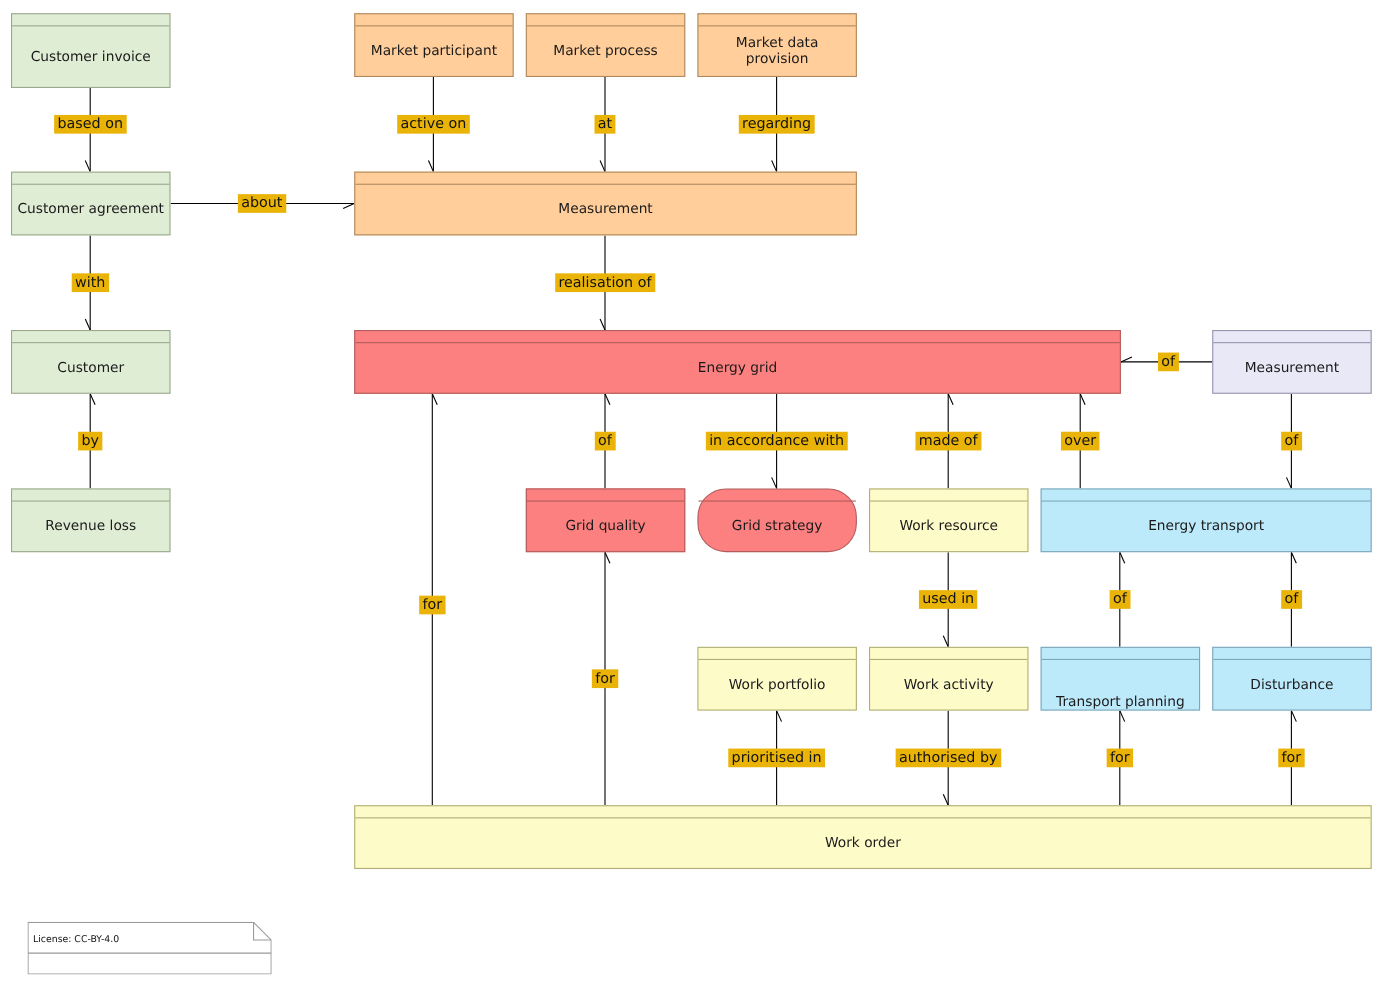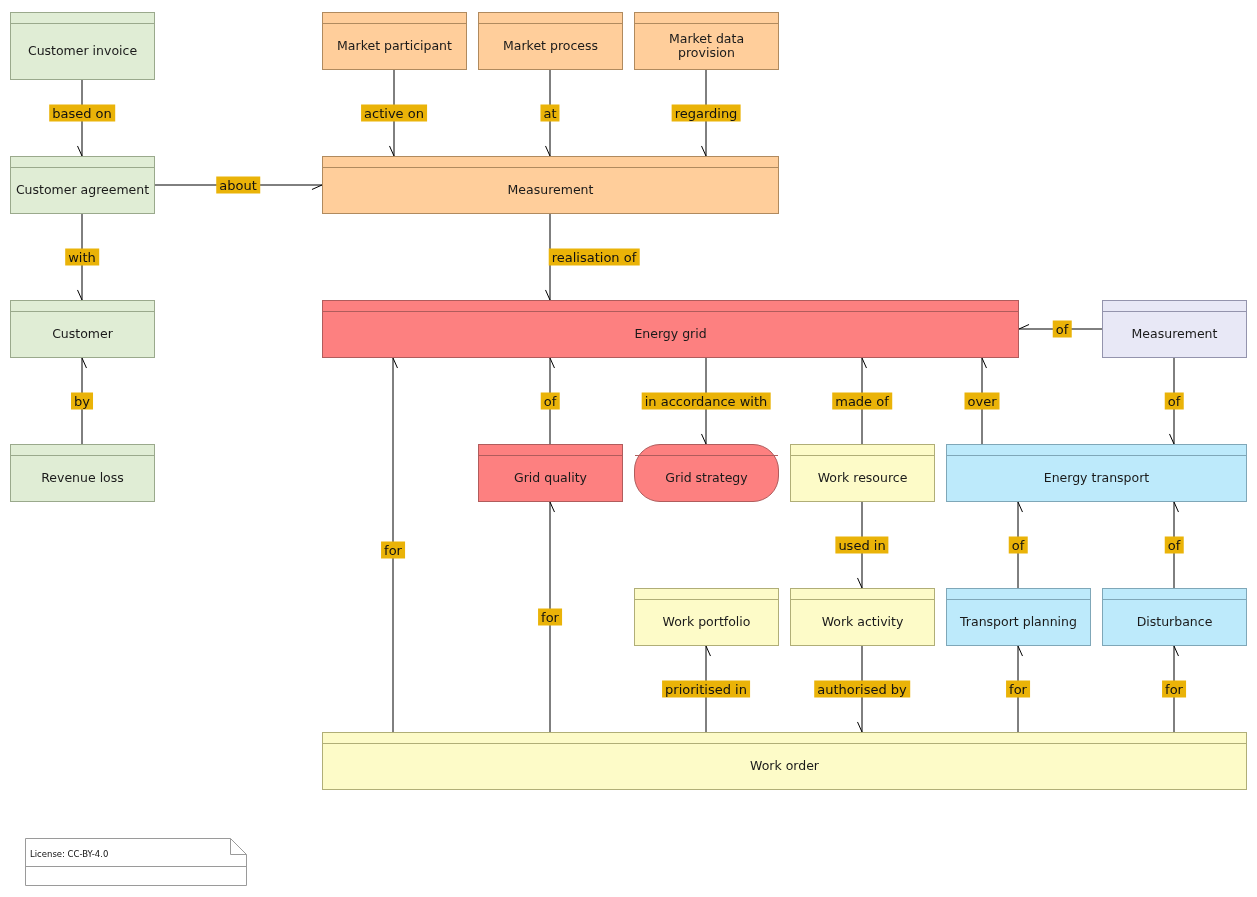--- a/index.html
+++ b/index.html
@@ -239,42 +239,42 @@
         <span class="lbl">Energy transport</span>
       </div>
       <div class="node g-yellow" style="left: 634px; top: 588px; width: 145px; height: 58px;">
         <div class="hdr"></div>
         <span class="lbl">Work portfolio</span>
       </div>
       <div class="node g-yellow" style="left: 790px; top: 588px; width: 145px; height: 58px;">
         <div class="hdr"></div>
         <span class="lbl">Work activity</span>
       </div>
-      <div class="node g-blue" style="left: 946px; top: 588px; width: 145px; height: 58px;">
+      <div class="node g-blue" style="left: 946px; top: 588px; width: 145px; height: 58px; align-items: flex-end;">
         <div class="hdr"></div>
         <span class="lbl">Transport planning</span>
       </div>
       <div class="node g-blue" style="left: 1102px; top: 588px; width: 145px; height: 58px;">
         <div class="hdr"></div>
         <span class="lbl">Disturbance</span>
       </div>
       <div class="node g-yellow" style="left: 322px; top: 732px; width: 925px; height: 58px;">
         <div class="hdr"></div>
         <span class="lbl">Work order</span>
       </div>
     </div>
   <div id="labels-layer">
       <div class="elabel" style="left: 82px; top: 113px;">based on</div>
       <div class="elabel" style="left: 82px; top: 257px;">with</div>
       <div class="elabel" style="left: 82px; top: 401px;">by</div>
       <div class="elabel" style="left: 238px; top: 185px;">about</div>
       <div class="elabel" style="left: 394px; top: 113px;">active on</div>
       <div class="elabel" style="left: 550px; top: 113px;">at</div>
       <div class="elabel" style="left: 706px; top: 113px;">regarding</div>
-      <div class="elabel" style="left: 550px; top: 257px; margin-left: 44px;">realisation of</div>
+      <div class="elabel" style="left: 550px; top: 257px;">realisation of</div>
       <div class="elabel" style="left: 1062px; top: 329px;">of</div>
       <div class="elabel" style="left: 550px; top: 401px;">of</div>
       <div class="elabel" style="left: 706px; top: 401px;">in accordance with</div>
       <div class="elabel" style="left: 862px; top: 401px;">made of</div>
       <div class="elabel" style="left: 982px; top: 401px;">over</div>
       <div class="elabel" style="left: 1174px; top: 401px;">of</div>
       <div class="elabel" style="left: 862px; top: 545px;">used in</div>
       <div class="elabel" style="left: 1018px; top: 545px;">of</div>
       <div class="elabel" style="left: 1174px; top: 545px;">of</div>
       <div class="elabel" style="left: 706px; top: 689px;">prioritised in</div>

